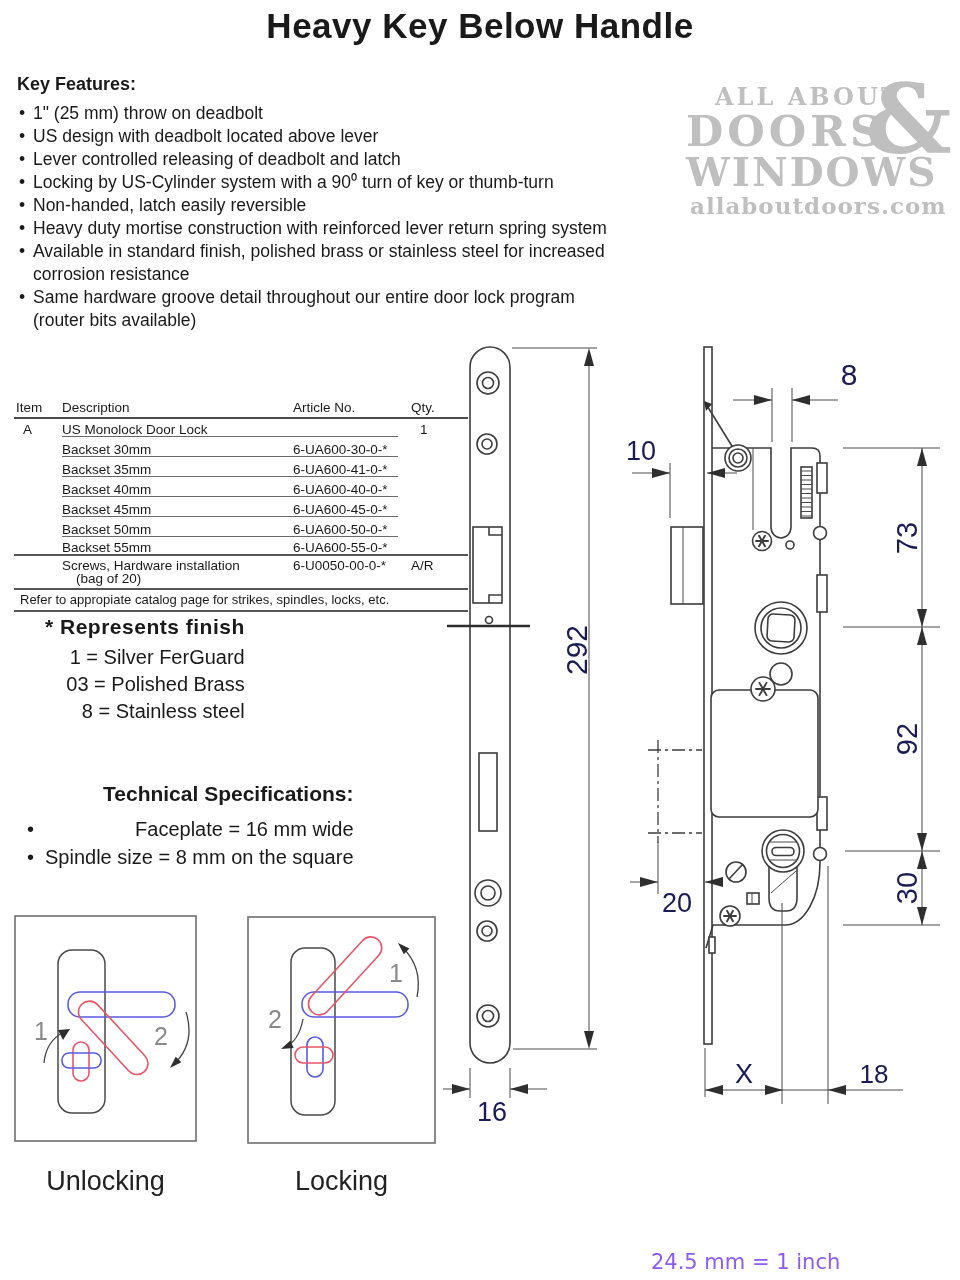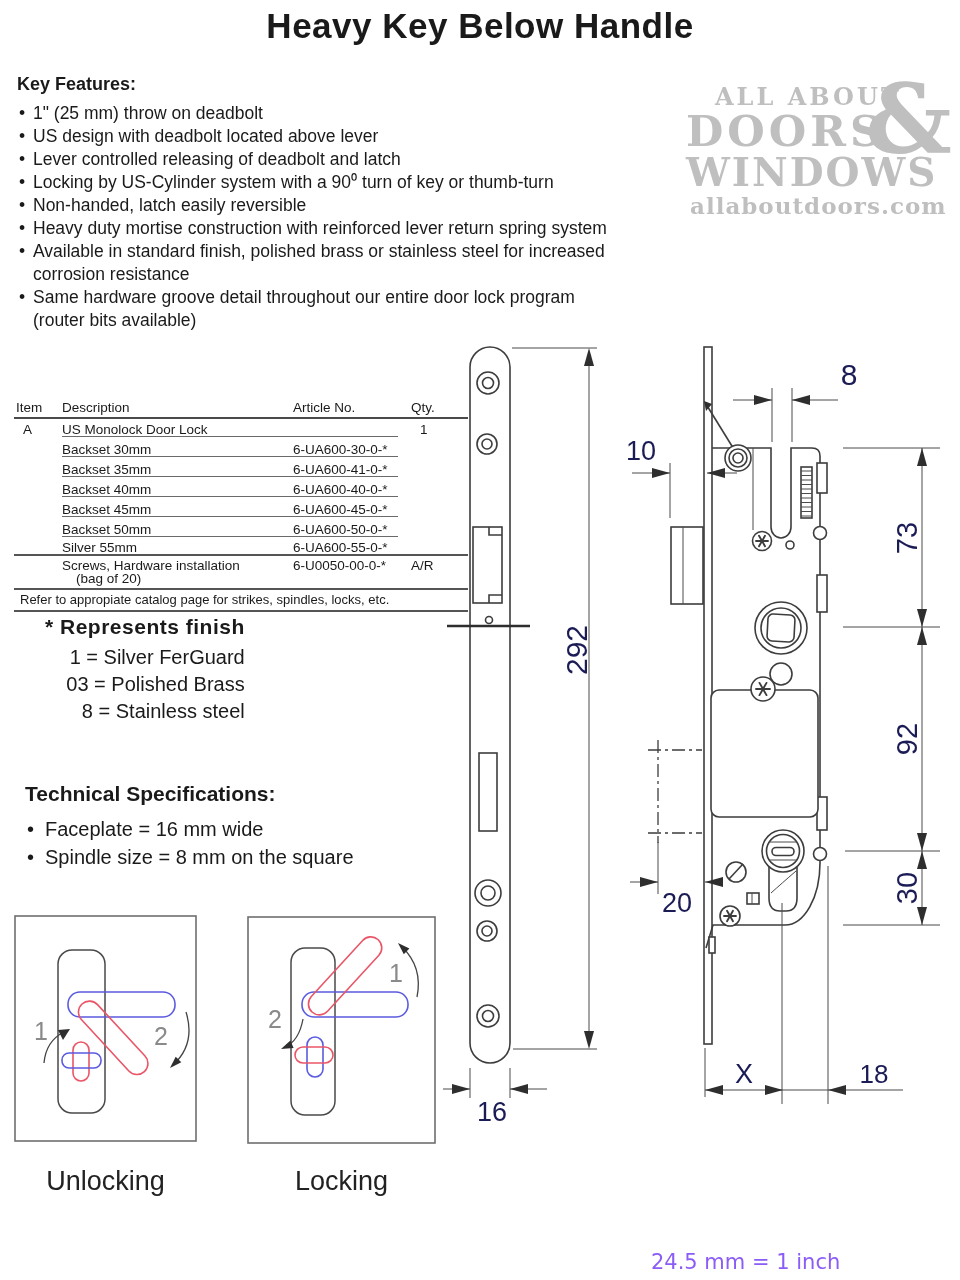--- a/index.html
+++ b/index.html
@@ -30,21 +30,21 @@
   #ptable .b{font-weight:normal;text-align:right;}
   #ptable .hline{position:absolute;background:#4a4a4a;height:2px;left:0;width:454px;}
   #ptable .iline{position:absolute;background:#6a6a6a;height:1px;left:48px;width:336px;}
 
   
   #finish{left:25px;top:615px;text-align:right;}
   #finish .hd{font-size:21px;font-weight:bold;margin-left:20px;margin-bottom:5px;letter-spacing:.5px;}
   #finish .fc{font-size:20px;line-height:27px;}
 
   
-  #tspecs{left:25px;top:782px;}
+  #tspecs{left:25px;top:782px;text-align:right;}
   #tspecs .hd{font-size:21px;font-weight:bold;margin-bottom:9px;}
   #tspecs .ti{position:relative;font-size:20px;line-height:28px;padding-left:20px;}
   #tspecs .ti::before{content:"\2022";position:absolute;left:2px;}
 
   
   .diagcap{font-size:27px;color:#222;text-align:center;}
   #cap-unlock{left:15px;top:1166px;width:181px;}
   #cap-lock{left:248px;top:1166px;width:187px;}
 
   
@@ -122,21 +122,21 @@
     <div class="iline" style="top:98px"></div>
 
     <div class="cell" style="left:48px;top:104px">Backset 45mm</div>
     <div class="cell" style="left:279px;top:104px">6-UA600-45-0-*</div>
     <div class="iline" style="top:118px"></div>
 
     <div class="cell" style="left:48px;top:124px">Backset 50mm</div>
     <div class="cell" style="left:279px;top:124px">6-UA600-50-0-*</div>
     <div class="iline" style="top:138px"></div>
 
-    <div class="cell" style="left:48px;top:142px">Silver 55mm</div>
+    <div class="cell" style="left:48px;top:142px">Backset 55mm</div>
     <div class="cell" style="left:279px;top:142px">6-UA600-55-0-*</div>
     <div class="hline" style="top:156px;height:1.5px;background:#555"></div>
 
     <div class="cell" style="left:48px;top:160px">Screws, Hardware installation</div>
     <div class="cell" style="left:62px;top:173px">(bag of 20)</div>
     <div class="cell" style="left:279px;top:160px">6-U0050-00-0-*</div>
     <div class="cell" style="left:397px;top:160px">A/R</div>
     <div class="hline" style="top:190px;height:1.5px;background:#555"></div>
 
     <div class="cell" style="left:6px;top:194px;font-size:13px">Refer to appropiate catalog page for strikes, spindles, locks, etc.</div>

